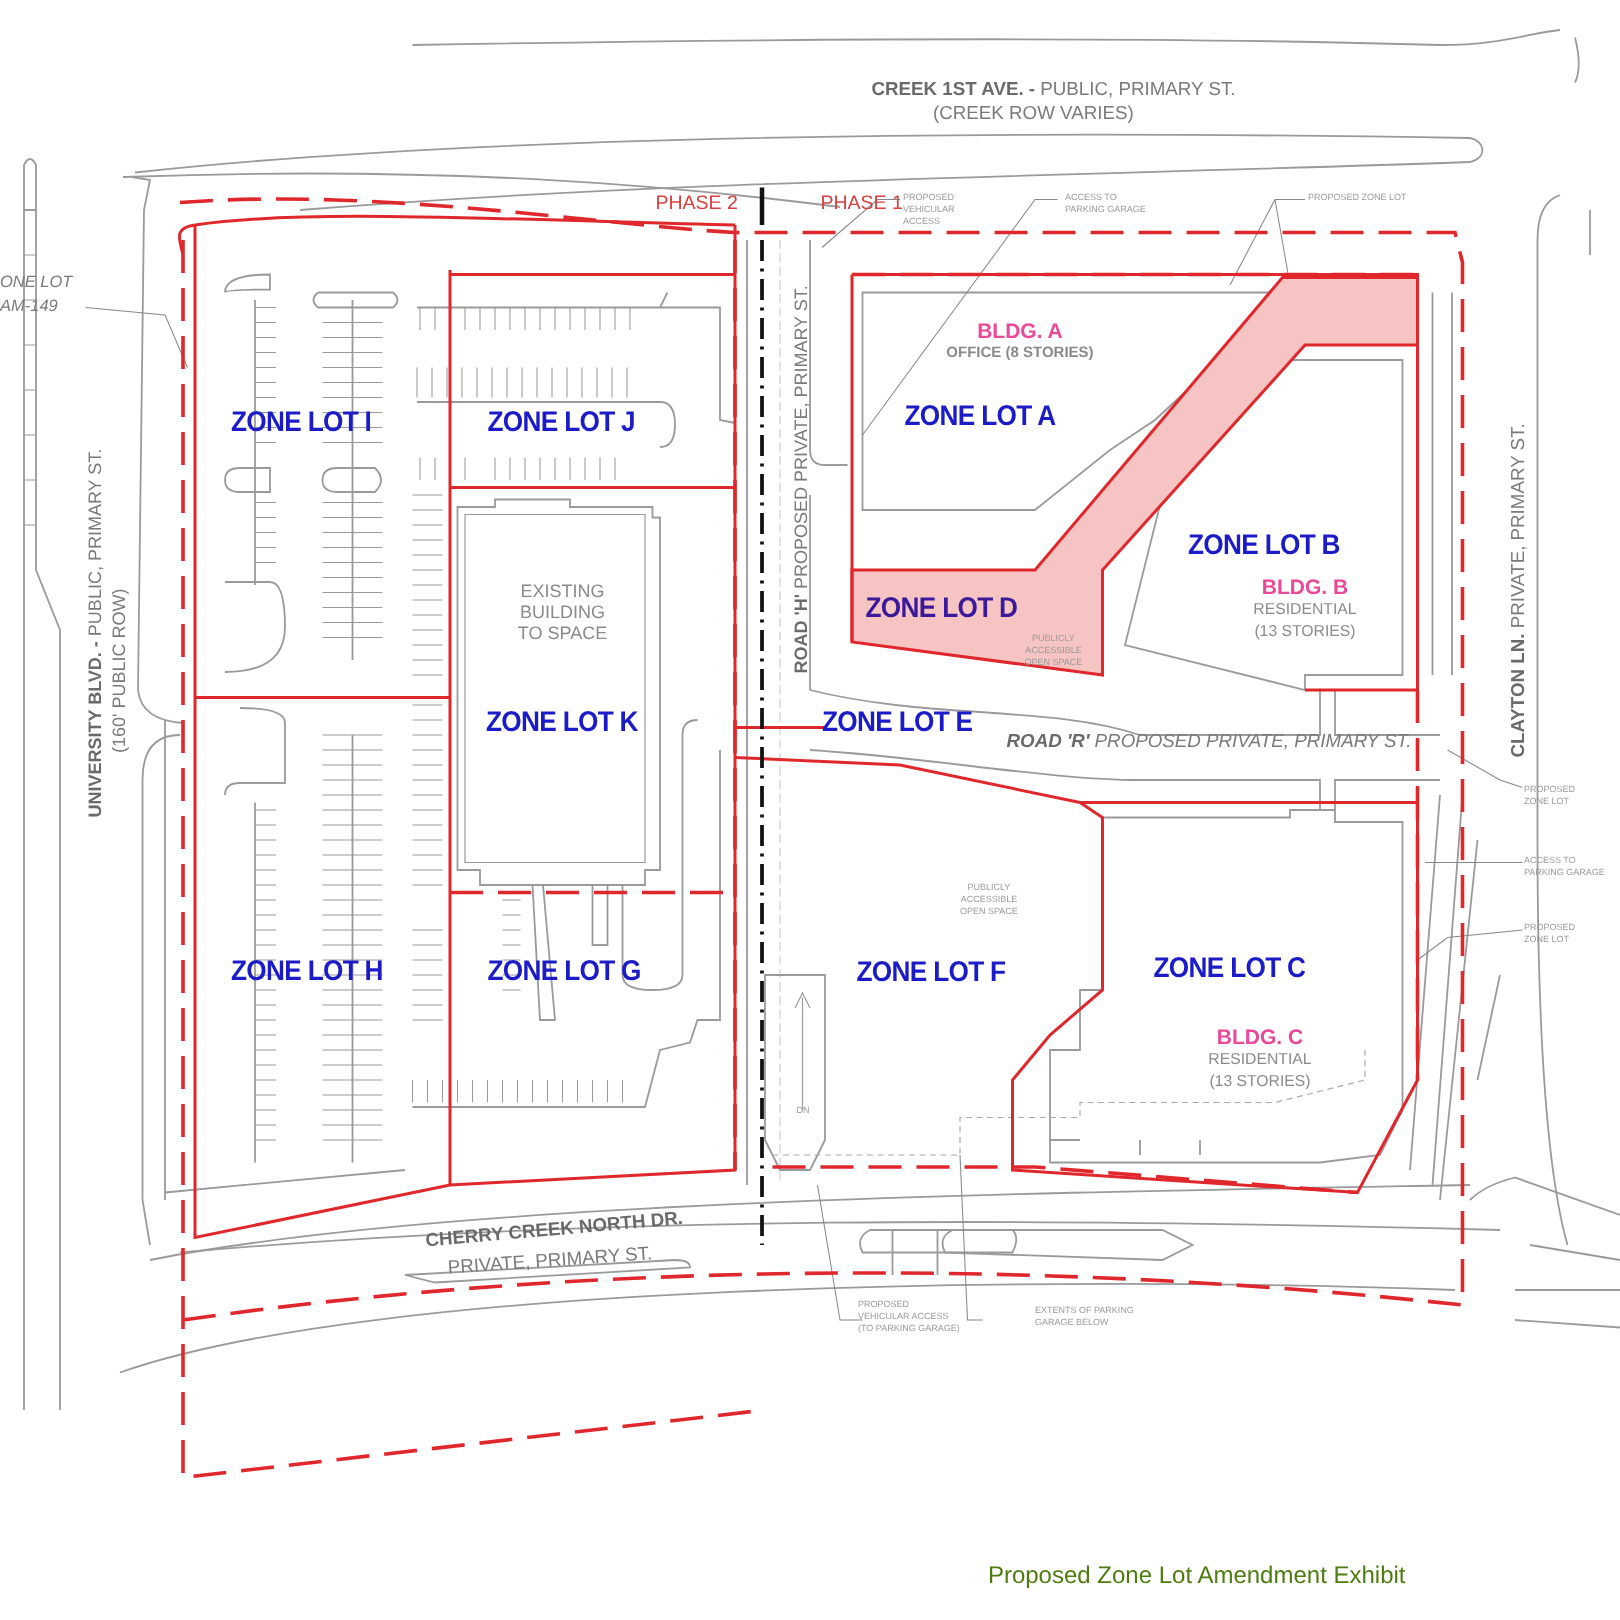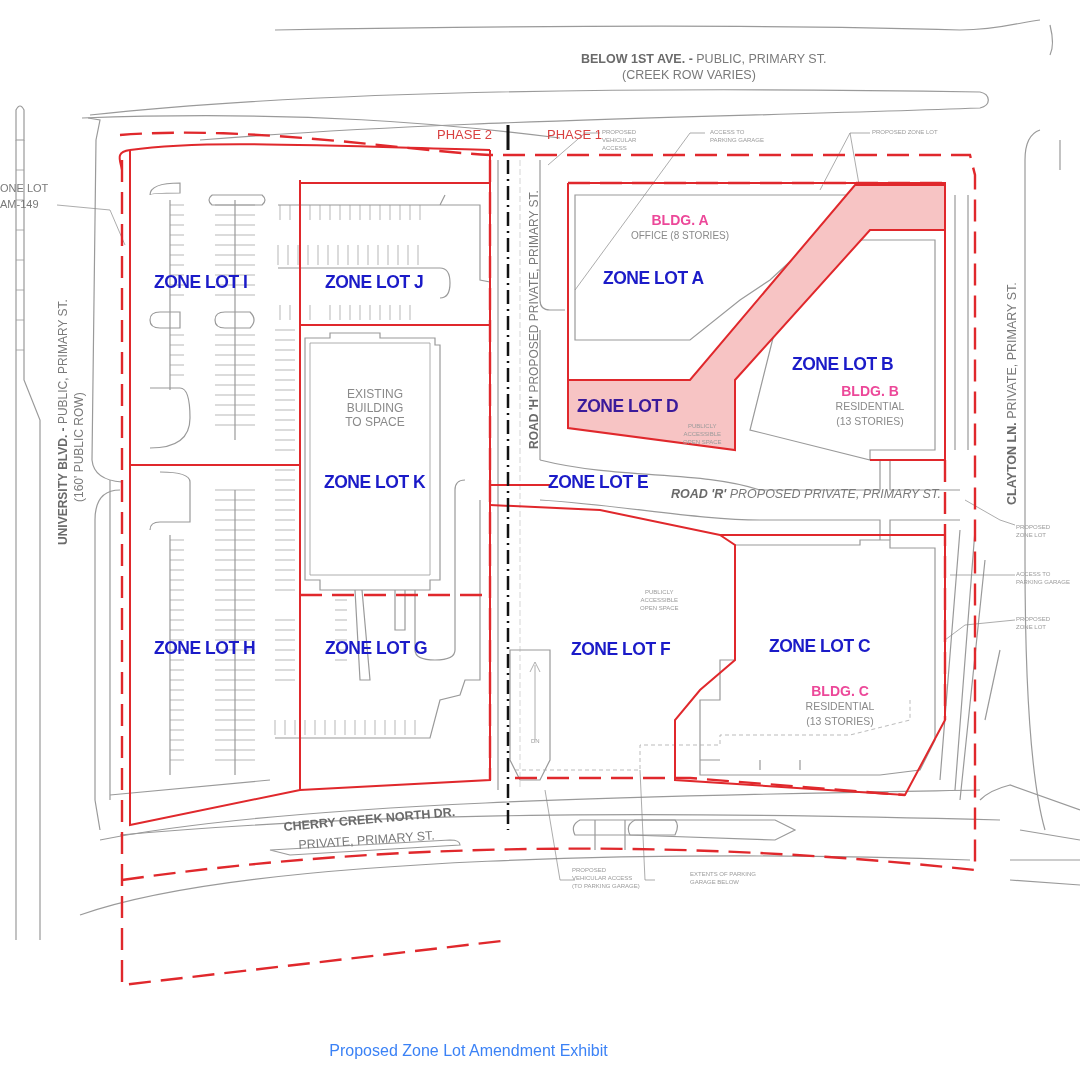--- a/index.html
+++ b/index.html
@@ -7,21 +7,21 @@
   #map { position:absolute; left:0; top:0; width:1080px; height:1000px; }
   .lbl { position:absolute; white-space:nowrap; }
   .zone { color:#1b1bc8; font-weight:bold; font-size:19px; letter-spacing:-0.5px; transform:scaleX(0.92); transform-origin:left top; }
   .zone.d { color:#3a1a9a; }
   .street { color:#7a7a7a; font-size:12px; }
   .street b { color:#6a6a6a; }
   .bldg { color:#8a8a8a; font-size:12px; text-align:center; line-height:15px; }
   .bldg .t { font-weight:bold; font-size:14px; color:#ec4899; }
   .note { color:#9a9a9a; font-size:6px; line-height:8px; }
   .phase { color:#d84040; font-size:13px; }
-  .caption { position:absolute; left:0; width:937px; top:1042px; text-align:center; font-size:16px; color:#3b82f6; }
+  .caption { position:absolute; left:0; width:937px; top:1042px; text-align:right; font-size:16px; color:#4d7c0f; }
   .rot { transform-origin:left top; }
 </style>
 </head>
 <body>
 
 <svg id="map" viewBox="0 0 1080 1000" xmlns="http://www.w3.org/2000/svg">
   <g fill="none" stroke="#9a9a9a" stroke-width="1.2">
 
     <path d="M275,30 C500,26 760,24 960,30 C1000,30 1020,22 1040,20"></path>
     <path d="M1050,25 q5,20 0,30"></path>
@@ -155,21 +155,21 @@
     <path d="M568,183 L945,183"></path>
   </g>
 
   <g stroke="#111" fill="none">
     <path d="M508,125 L508,150" stroke-width="3"></path>
     <path d="M508,160 L508,830" stroke-width="2.5" stroke-dasharray="14 5 2 5"></path>
   </g>
 </svg>
 
 <div class="lbl street" style="left:581px;top:52px;font-size:12.5px;">
-  <b>BELOW 1ST AVE. -</b><span> PUBLIC, PRIMARY ST.</span>
+  <b>CREEK 1ST AVE. -</b><span> PUBLIC, PRIMARY ST.</span>
 </div>
 <div class="lbl street" style="left:622px;top:68px;font-size:12.5px;">(CREEK ROW VARIES)</div>
 
 <div class="lbl street rot" style="left:56px;top:545px;transform:rotate(-90deg);font-size:12px;">
   <b>UNIVERSITY BLVD. -</b><span> PUBLIC, PRIMARY ST.</span>
 </div>
 <div class="lbl street rot" style="left:72px;top:502px;transform:rotate(-90deg);font-size:12px;">(160' PUBLIC ROW)</div>
 
 <div class="lbl street rot" style="left:527px;top:449px;transform:rotate(-90deg);font-size:12px;">
   <b>ROAD 'H'</b><span> PROPOSED PRIVATE,  PRIMARY ST.</span>
@@ -196,39 +196,39 @@
 <div class="lbl zone" style="left:325px;top:637px;">ZONE LOT G</div>
 <div class="lbl zone" style="left:603px;top:267px;">ZONE LOT  A</div>
 <div class="lbl zone" style="left:792px;top:353px;">ZONE LOT B</div>
 <div class="lbl zone d" style="left:577px;top:395px;">ZONE LOT D</div>
 <div class="lbl zone" style="left:548px;top:471px;">ZONE LOT E</div>
 <div class="lbl zone" style="left:571px;top:638px;">ZONE LOT F</div>
 <div class="lbl zone" style="left:769px;top:635px;">ZONE LOT C</div>
 
 <div class="lbl bldg" style="left:620px;top:213px;width:120px;">
   <div class="t">BLDG. A</div>
-  <div style="font-size:10px;">OFFICE (8 STORIES)</div>
+  <div style="font-size:10px;font-weight:bold;">OFFICE (8 STORIES)</div>
 </div>
 <div class="lbl bldg" style="left:820px;top:384px;width:100px;">
   <div class="t">BLDG. B</div>
   <div style="font-size:10.5px;">RESIDENTIAL</div>
   <div style="font-size:10.5px;">(13 STORIES)</div>
 </div>
 <div class="lbl bldg" style="left:790px;top:684px;width:100px;text-align:center;">
   <div class="t">BLDG. C</div>
   <div style="font-size:10.5px;">RESIDENTIAL</div>
   <div style="font-size:10.5px;">(13 STORIES)</div>
 </div>
 <div class="lbl bldg" style="left:330px;top:387px;width:90px;font-size:12px;line-height:14px;">
   <div>EXISTING</div>
   <div>BUILDING</div>
   <div>TO SPACE</div>
 </div>
 
-<div class="lbl street" style="left:0px;top:180px;font-size:11px;line-height:16px;">
+<div class="lbl street" style="left:0px;top:180px;font-size:11px;line-height:16px;font-style:italic;">
   <div>ONE LOT</div>
   <div>AM-149</div>
 </div>
 <div class="lbl note" style="left:602px;top:128px;">
   <div>PROPOSED</div>
   <div>VEHICULAR</div>
   <div>ACCESS</div>
 </div>
 <div class="lbl note" style="left:710px;top:128px;">
   <div>ACCESS TO</div>

